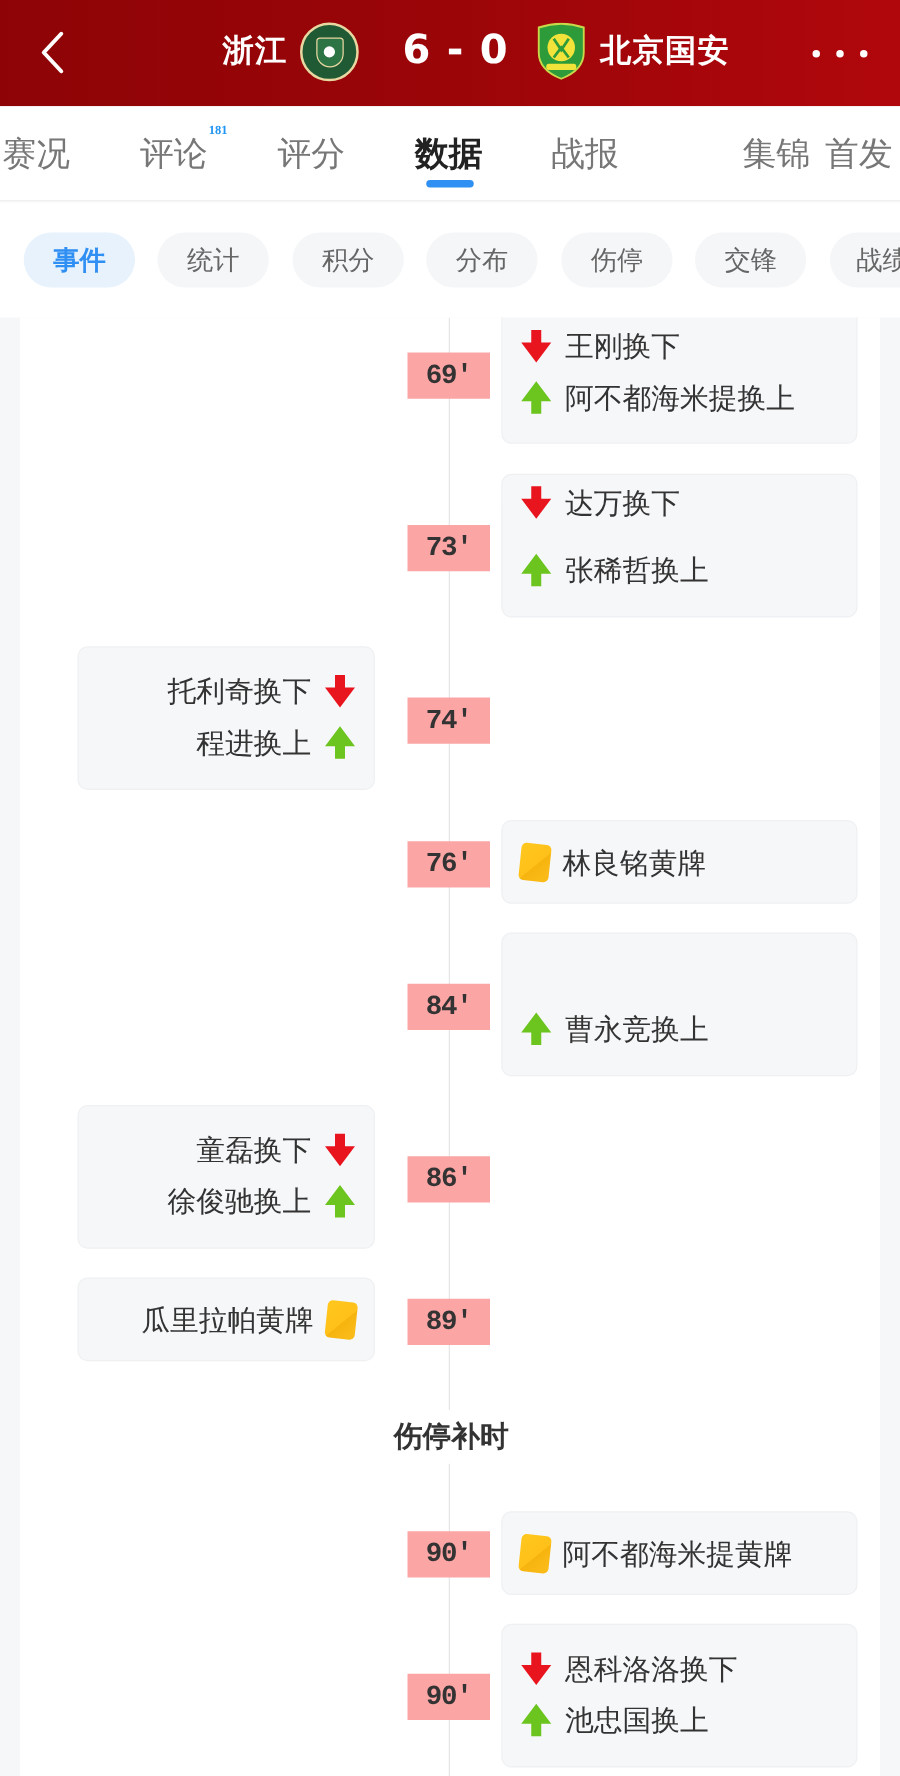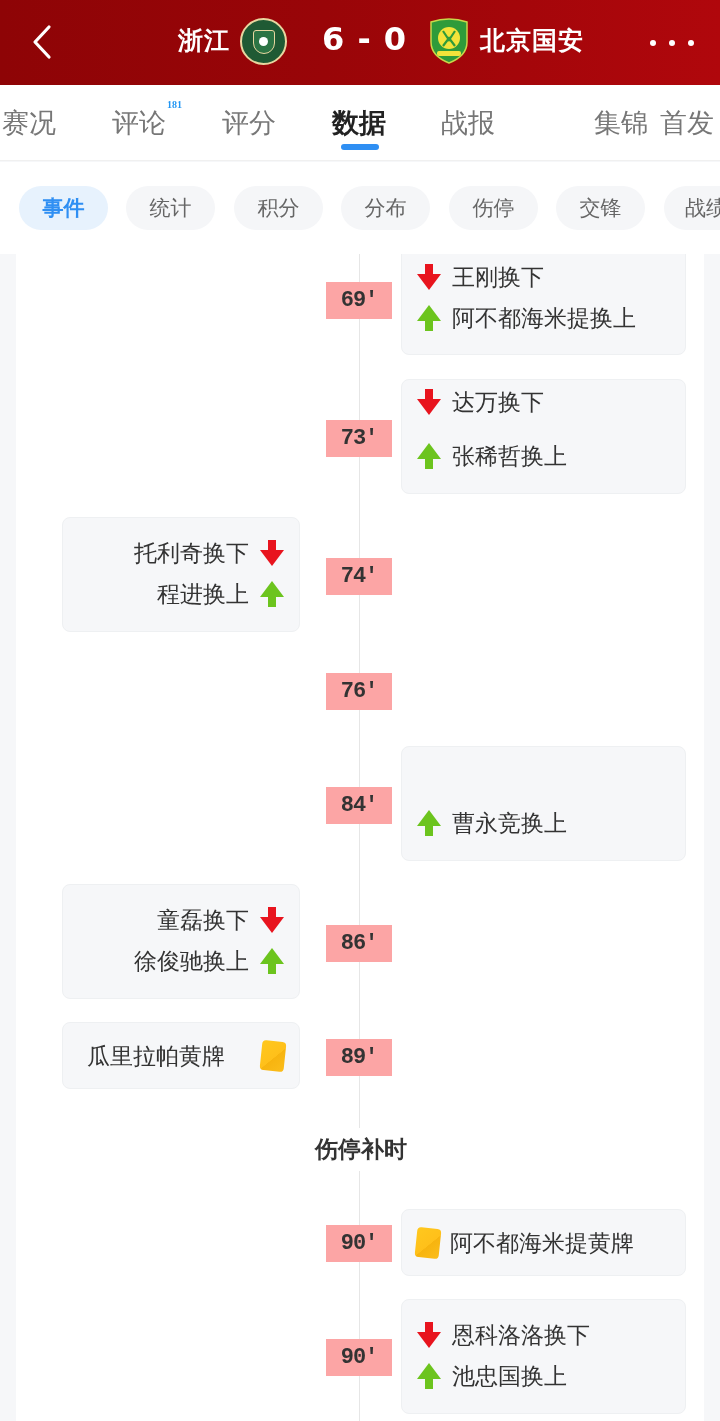--- a/index.html
+++ b/index.html
@@ -218,20 +218,26 @@
     </div>
     <div class="row" style="top:58px;">
       <span>程进换上</span>
       <svg class="ic" viewBox="0 0 26 30">
           <path d="M13,2 L25,18 L17,18 L17,28 L9,28 L9,18 L1,18 Z" fill="#6cc41e"></path>
         </svg>
     </div>
   </div>
   <div class="minute" style="top:304px;">74′</div>
 
+  <div class="card right" style="top:402px;height:67px;">
+    <div class="row" style="top:15px;">
+      <span class="yellow-card ic" style="width:24px;"></span>
+      <span>林良铭黄牌</span>
+    </div>
+  </div>
   <div class="minute" style="top:419px;">76′</div>
 
   <div class="card right" style="top:492px;height:115px;">
     <div class="row" style="top:58px;">
       <svg class="ic" viewBox="0 0 26 30">
           <path d="M13,2 L25,18 L17,18 L17,28 L9,28 L9,18 L1,18 Z" fill="#6cc41e"></path>
         </svg>
       <span>曹永竞换上</span>
     </div>
   </div>
@@ -247,21 +253,21 @@
     <div class="row" style="top:58px;">
       <span>徐俊驰换上</span>
       <svg class="ic" viewBox="0 0 26 30">
           <path d="M13,2 L25,18 L17,18 L17,28 L9,28 L9,18 L1,18 Z" fill="#6cc41e"></path>
         </svg>
     </div>
   </div>
   <div class="minute" style="top:671px;">86′</div>
 
   <div class="card left" style="top:768px;height:67px;">
-    <div class="row" style="top:15px;gap:26px;">
+    <div class="row" style="top:15px;">
       <span>瓜里拉帕黄牌</span>
       <span class="yellow-card ic" style="width:24px;"></span>
     </div>
   </div>
   <div class="minute" style="top:785px;">89′</div>
 
   <div class="section-title" style="top:874px;">伤停补时</div>
 
   <div class="card right" style="top:955px;height:67px;">
     <div class="row" style="top:15px;">

